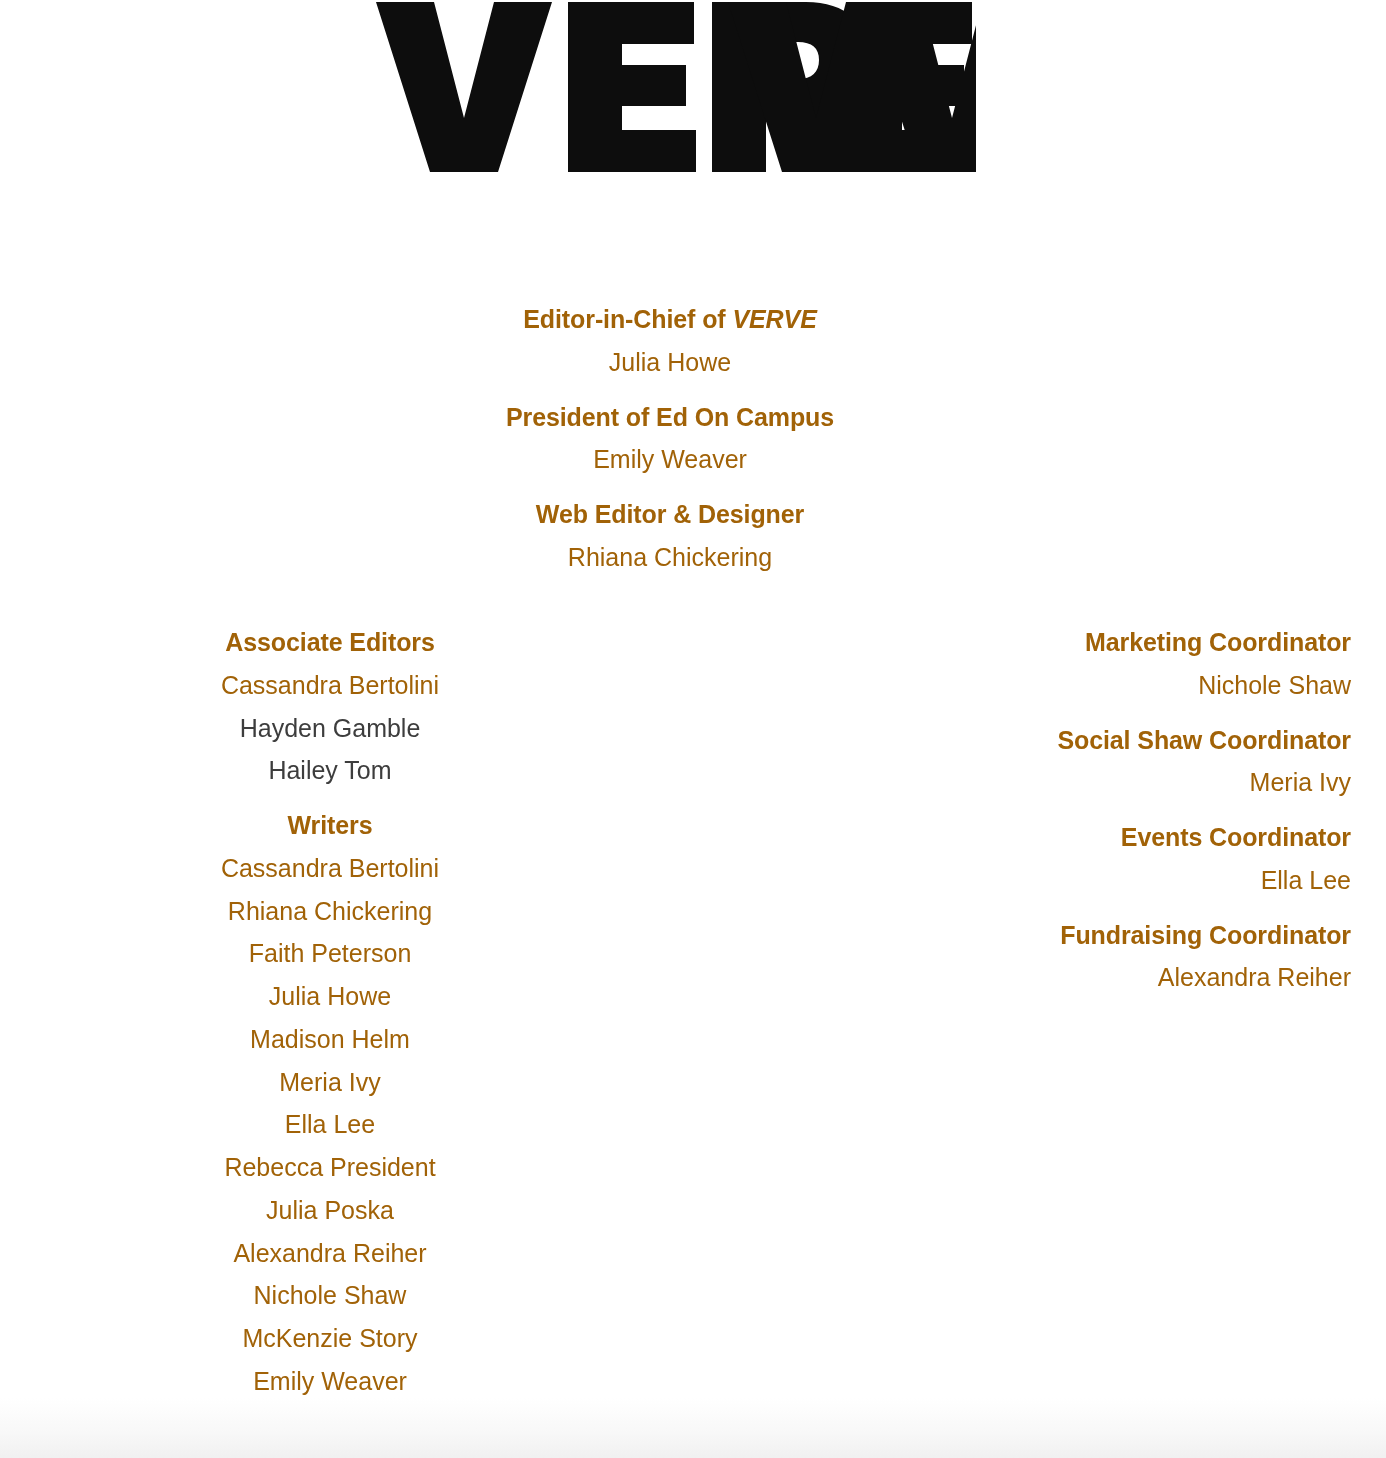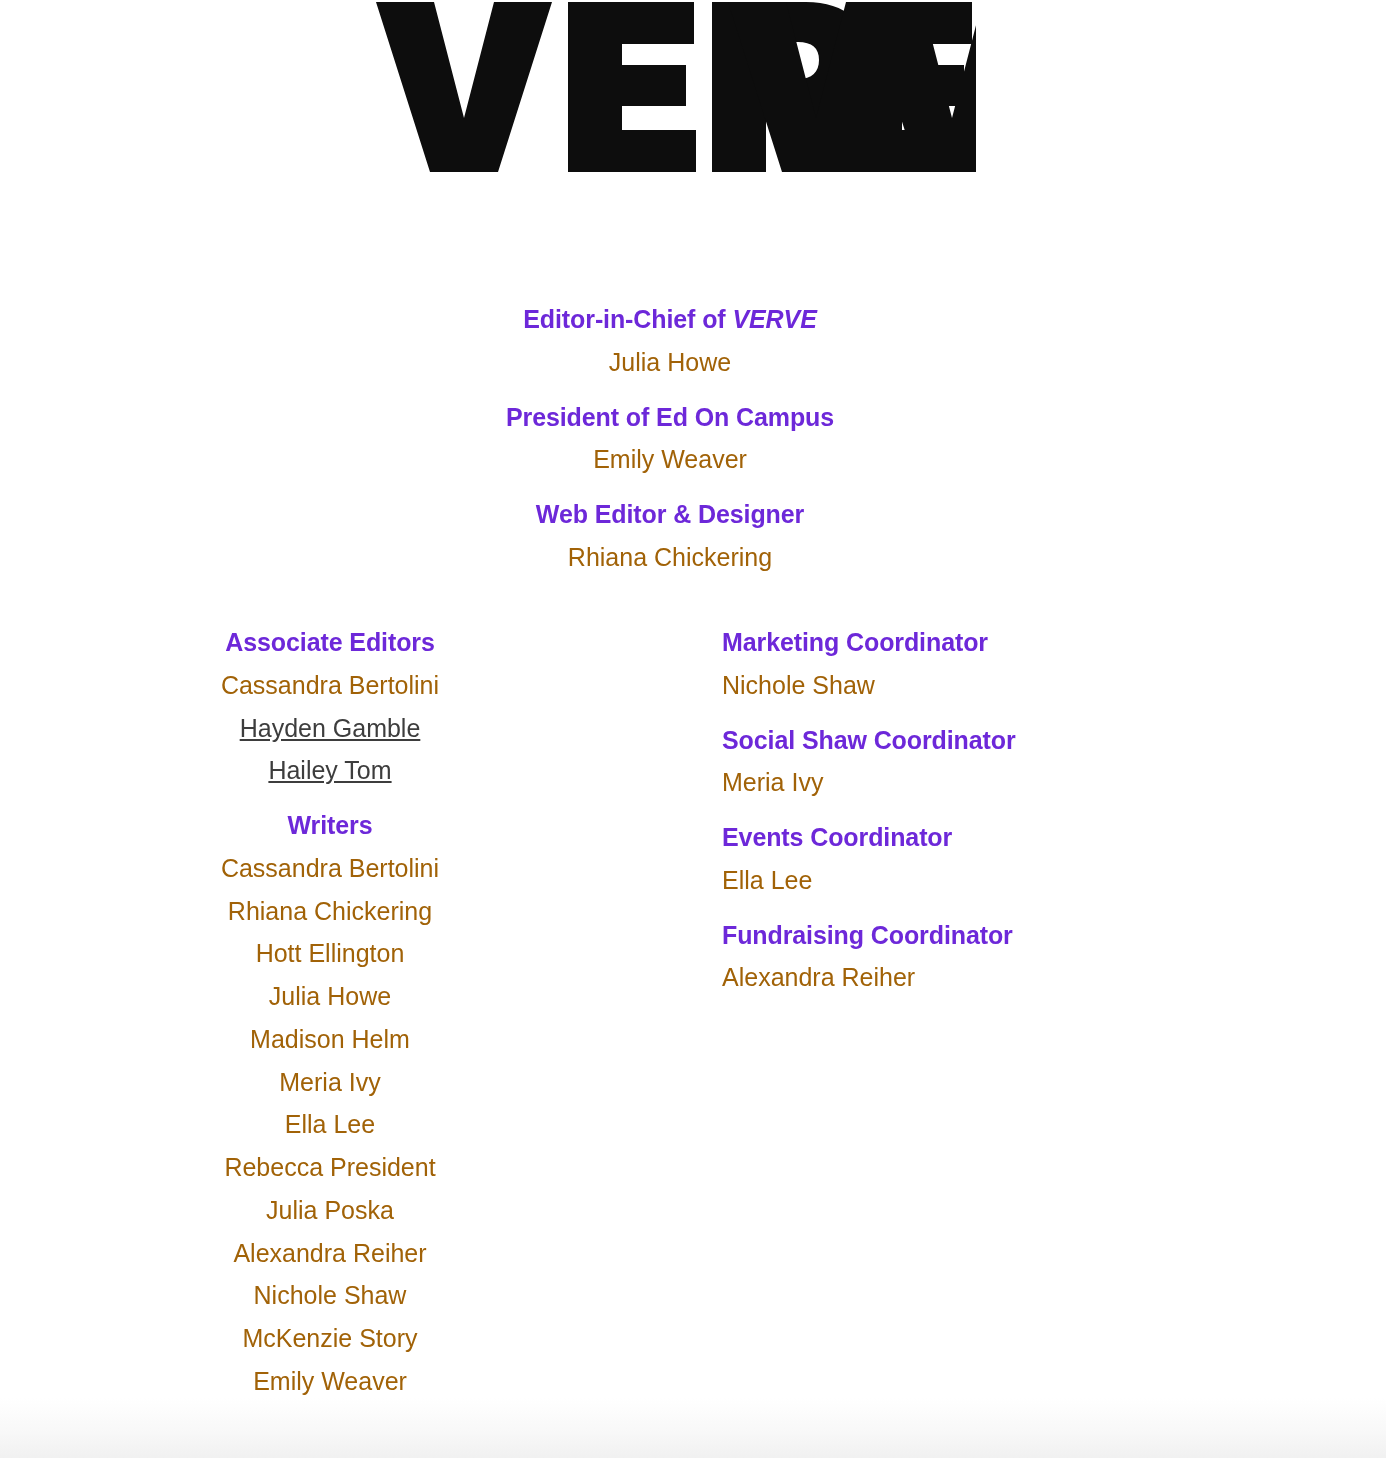--- a/index.html
+++ b/index.html
@@ -41,21 +41,21 @@
   .logo-svg {
     display: block;
     width: 604px;
     height: 190px;
   }
 
   
   .role-title {
     font-size: 25px;
     font-weight: bold;
-    color: #6d28d9;
+    color: #a16207;
     line-height: 1.15;
     margin: 0;
     letter-spacing: -0.1px;
   }
   .role-title .brand-italic {
     font-style: italic;
     font-weight: bold;
   }
   .person-link {
     font-size: 25px;
@@ -67,21 +67,20 @@
     display: block;
     cursor: pointer;
   }
   .person-plain {
     font-size: 25px;
     font-weight: normal;
     color: #3d3d3d;
     line-height: 1.15;
     margin: 0;
     display: block;
-    text-decoration: underline;
   }
 
   
   .center-block {
     position: absolute;
     left: 0;
     top: 305px;
     width: 1340px;
     text-align: center;
   }
@@ -105,23 +104,23 @@
   .col {
     position: absolute;
     top: 0;
   }
   .col-left {
     left: 30px;
     width: 600px;
     text-align: center;
   }
   .col-right {
-    left: 722px;
+    left: 751px;
     width: 600px;
-    text-align: left;
+    text-align: right;
   }
   .group {
     margin-bottom: 26px;
   }
   .group:last-child { margin-bottom: 0; }
   .group .role-title { margin-bottom: 14px; }
   .group .person-link,
   .group .person-plain { margin-bottom: 14px; }
   .group .person-link:last-child,
   .group .person-plain:last-child { margin-bottom: 0; }
@@ -197,21 +196,21 @@
         <div class="role-title">Associate Editors</div>
         <a class="person-link">Cassandra Bertolini</a>
         <span class="person-plain">Hayden Gamble</span>
         <span class="person-plain">Hailey Tom</span>
       </div>
 
       <div class="group">
         <div class="role-title">Writers</div>
         <a class="person-link">Cassandra Bertolini</a>
         <a class="person-link">Rhiana Chickering</a>
-        <a class="person-link">Hott Ellington</a>
+        <a class="person-link">Faith Peterson</a>
         <a class="person-link">Julia Howe</a>
         <a class="person-link">Madison Helm</a>
         <a class="person-link">Meria Ivy</a>
         <a class="person-link">Ella Lee</a>
         <a class="person-link">Rebecca President</a>
         <a class="person-link">Julia Poska</a>
         <a class="person-link">Alexandra Reiher</a>
         <a class="person-link">Nichole Shaw</a>
         <a class="person-link">McKenzie Story</a>
         <a class="person-link">Emily Weaver</a>

